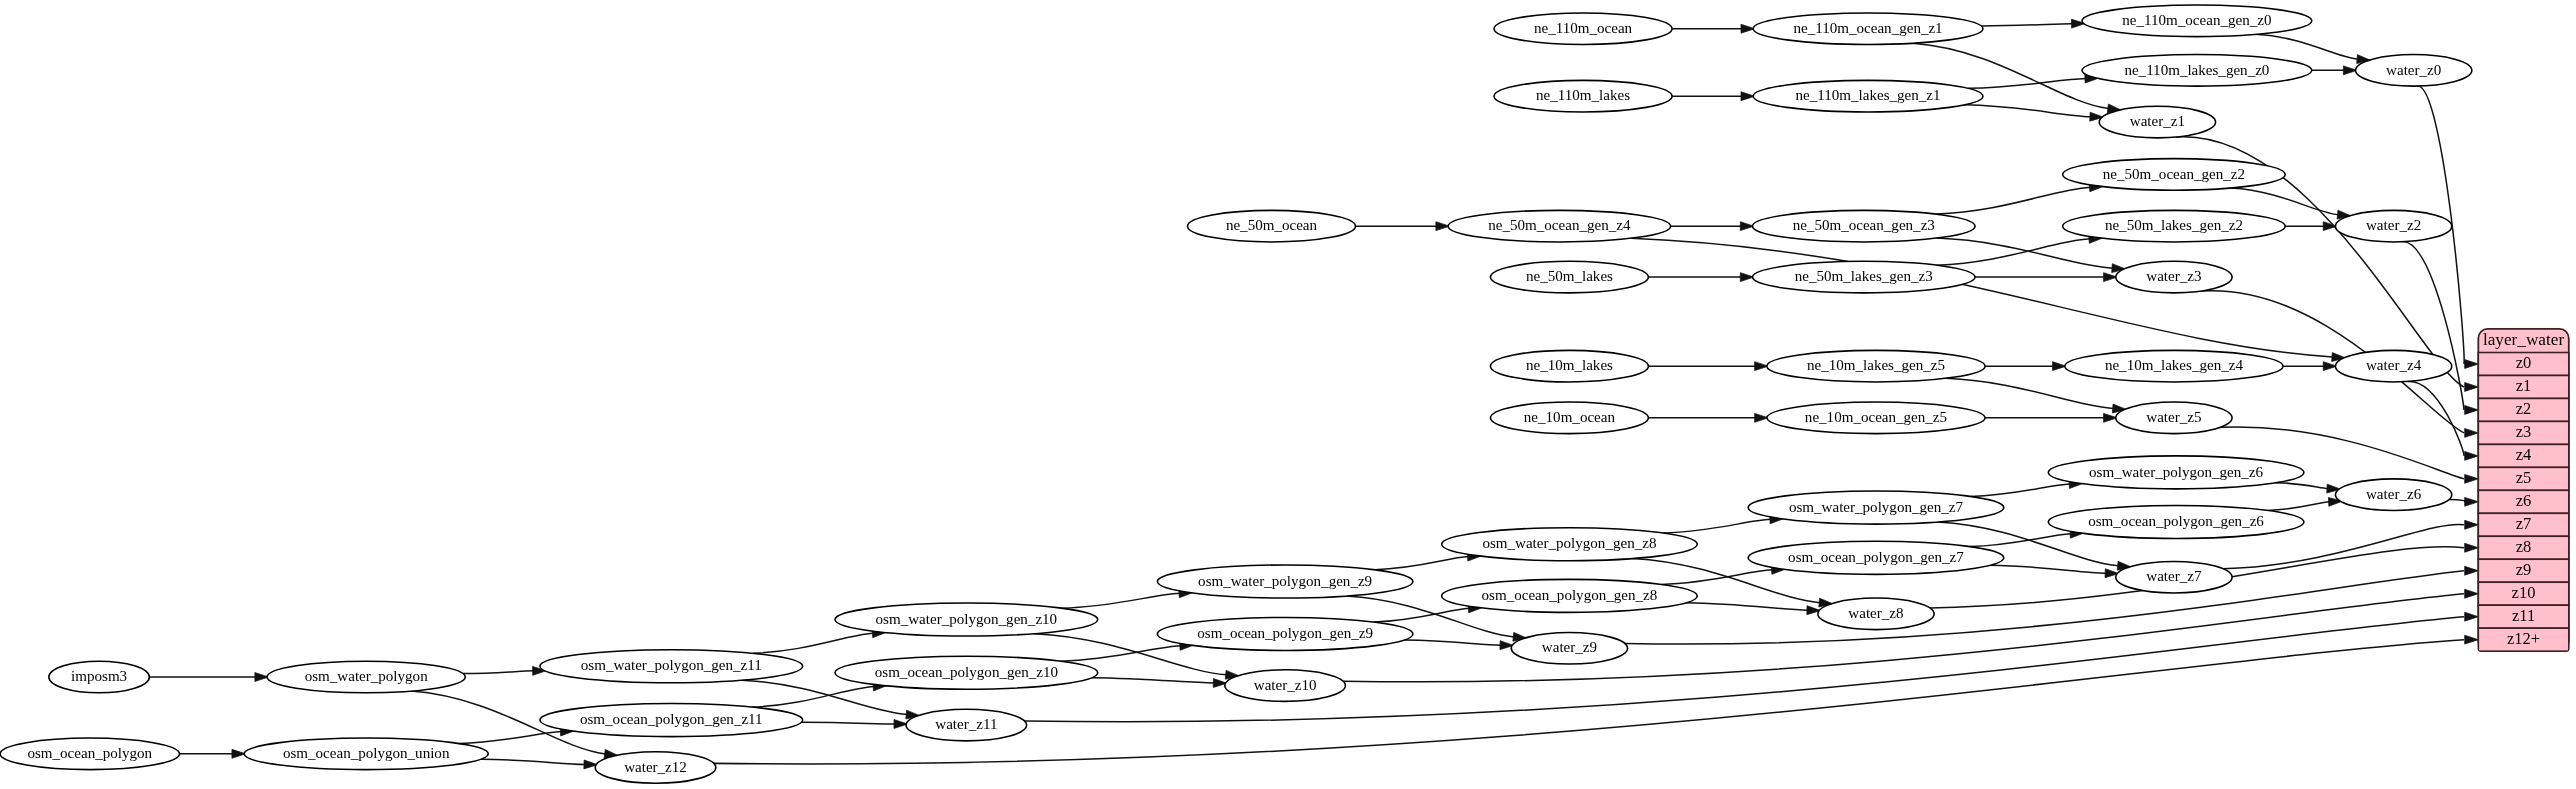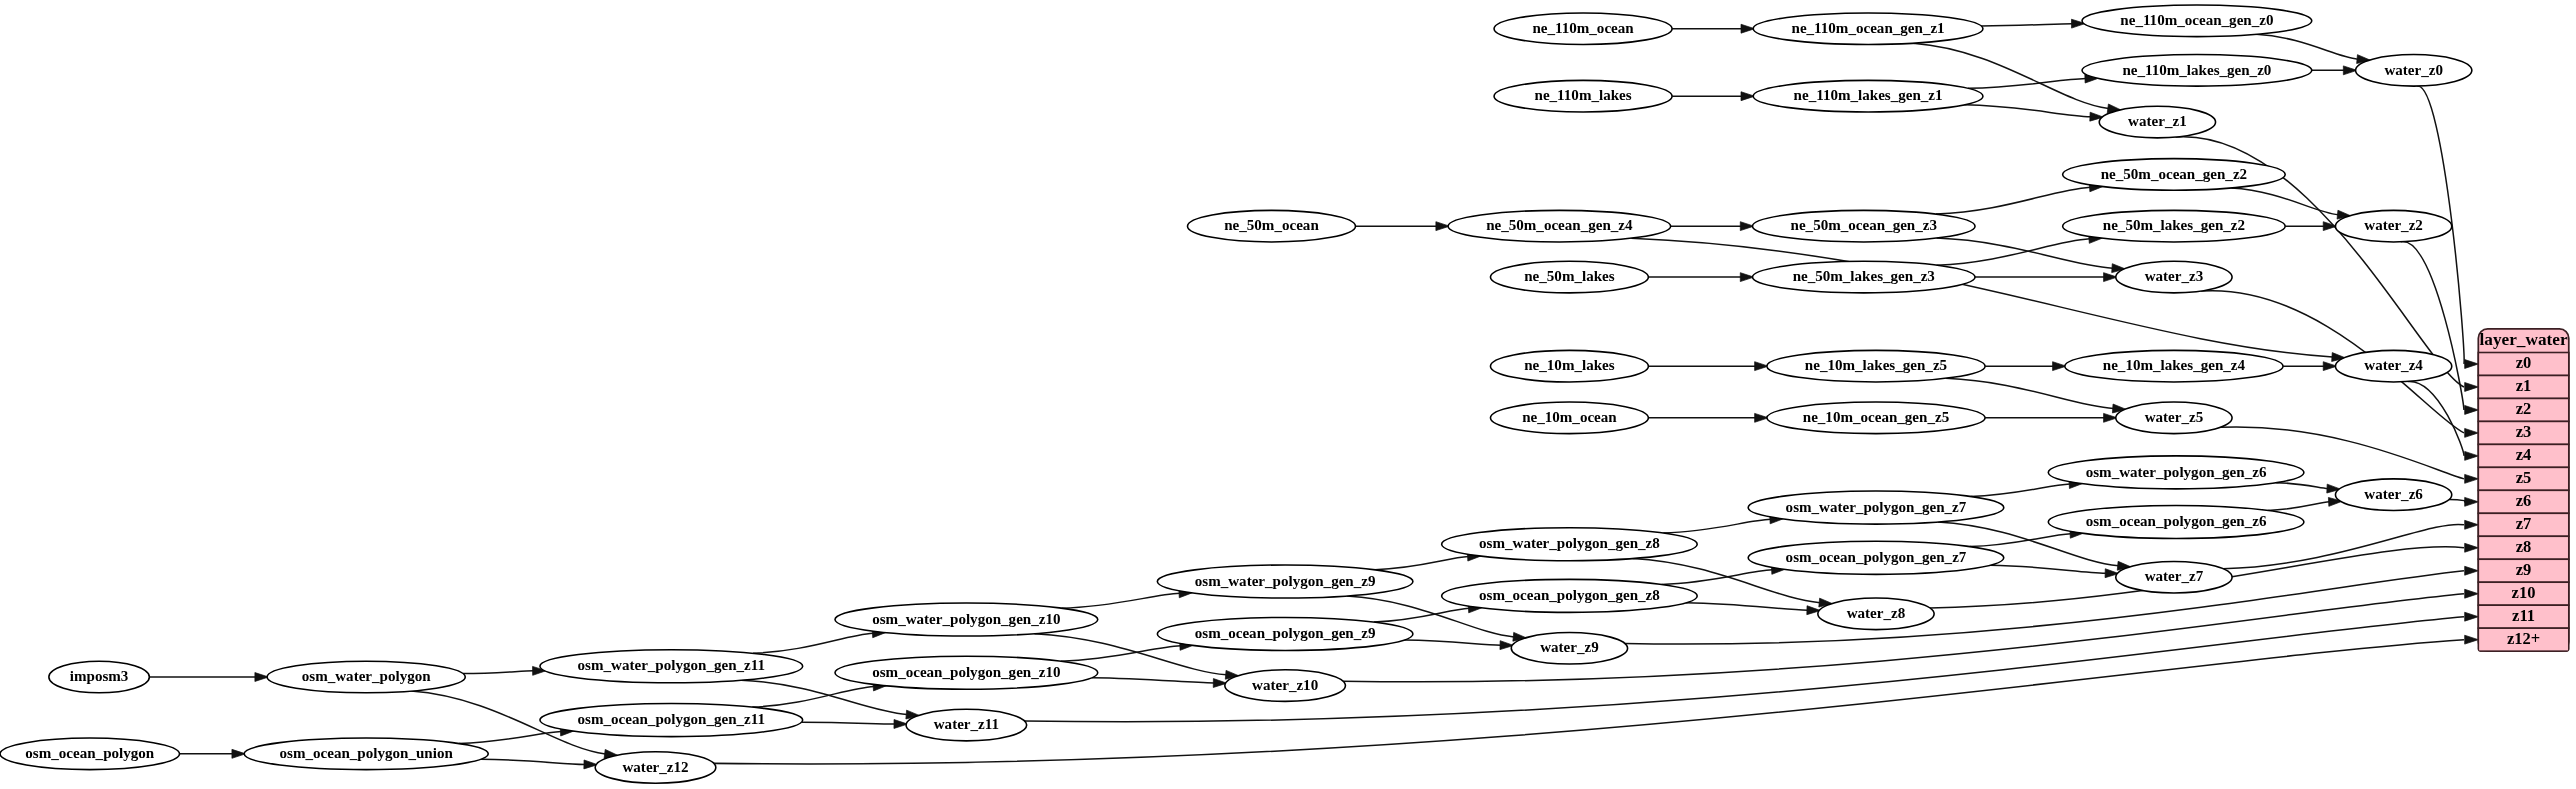--- a/index.html
+++ b/index.html
@@ -1,17 +1,17 @@
 <!DOCTYPE html>
 <html style="font-size:11.5px"><head>
 <meta charset="utf-8">
 <style>
   html,body{margin:0;padding:0;background:#ffffff;}
   #canvas{position:relative;width:2576px;height:789px;background:#ffffff;
-          font-family:"Liberation Serif","DejaVu Serif",serif;font-weight:bold;}
+          font-family:"Liberation Serif","DejaVu Serif",serif;}
   svg{display:block;}
   .node-ellipse{fill:#ffffff;stroke:#000000;stroke-width:2.2;}
   .node-label{font-family:"Liberation Serif","DejaVu Serif",serif;
               font-size:21px;fill:#000000;text-anchor:middle;dominant-baseline:middle;}
   .edge-path{fill:none;stroke:#111111;stroke-width:2.1;}
   .edge-arrow{fill:#111111;stroke:#111111;stroke-width:1;}
   .tbl-cell{stroke:#3b1f23;stroke-width:2.2;}
   .tbl-label{font-family:"Liberation Serif","DejaVu Serif",serif;
              font-size:23px;fill:#000000;text-anchor:middle;dominant-baseline:middle;}
   .tbl-title{font-size:24px;}

